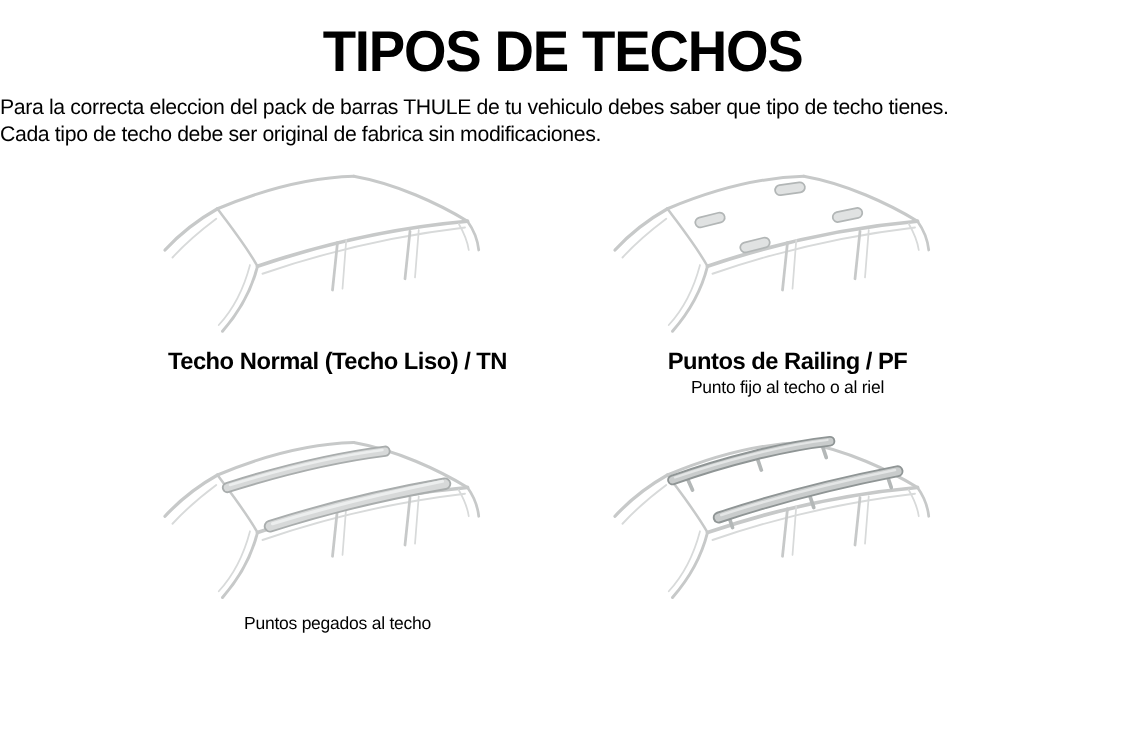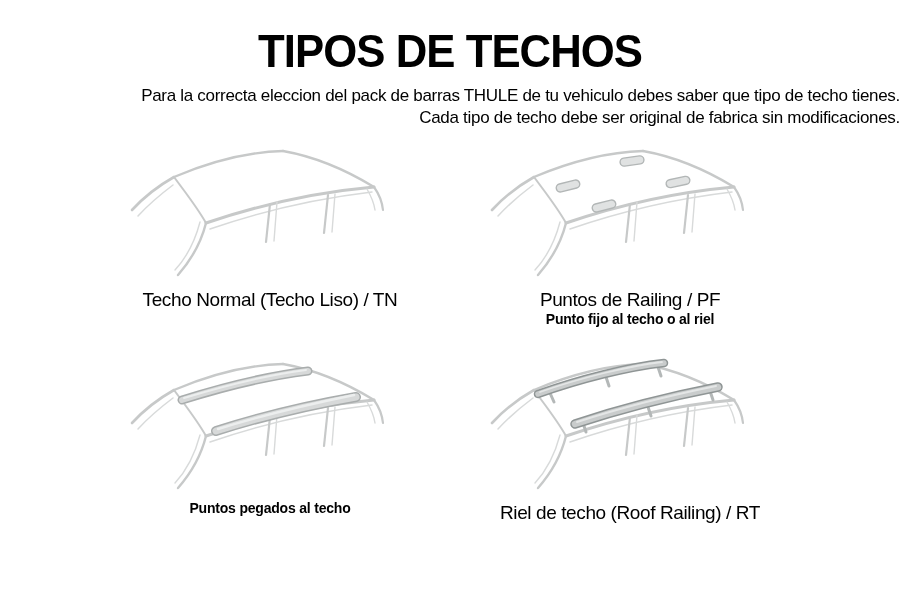--- a/index.html
+++ b/index.html
@@ -5,62 +5,62 @@
   html, body {
     margin: 0;
     padding: 0;
     background: #ffffff;
     width: 900px;
     height: 600px;
     overflow: hidden;
     font-family: "Liberation Sans", sans-serif;
     color: #000000;
   }
-  .page { width: 900px; height: 600px; padding-top: 27px; box-sizing: border-box; }
+  .page { width: 900px; height: 600px; padding-top: 17px; box-sizing: border-box; }
 
   h1.title {
     margin: 0;
     text-align: center;
     font-size: 46px;
     font-weight: 700;
     line-height: 1.05;
     letter-spacing: -1px;
   }
   h1.title .condense { display: inline-block; transform: scaleX(0.95); transform-origin: center; }
 
   .intro {
     margin-top: 10px;
-    text-align: right;
+    text-align: left;
     font-size: 17px;
     line-height: 1.3;
     letter-spacing: -0.3px;
     font-weight: 400;
   }
 
   .grid {
     margin-top: 13px;
     display: grid;
     grid-template-columns: 450px 450px;
     row-gap: 26px;
   }
   figure.cell { margin: 0; position: relative; text-align: center; }
   figure.cell.shift-right { left: 45px; }
   figure.cell.shift-left  { left: -45px; }
   .cell svg { display: block; margin: 0 auto; }
 
   figcaption .label {
     font-size: 19px;
-    font-weight: 400;
+    font-weight: 700;
     letter-spacing: -0.4px;
     line-height: 1.15;
     margin-top: 2px;
   }
   figcaption .sublabel {
     font-size: 14px;
-    font-weight: 700;
+    font-weight: 400;
     letter-spacing: -0.2px;
     line-height: 1.25;
     min-height: 17px;
   }
 </style>
 </head>
 <body>
 
 <div class="page">
 
@@ -194,18 +194,17 @@
           </g>
           <path d="M58,39 C100,24 148,12 184,8" stroke="#8f9595" stroke-width="8.5"></path>
           <path d="M58,39 C100,24 148,12 184,8" stroke="#c9cccc" stroke-width="5.5"></path>
           <path d="M60,37 C100,23 148,11 182,7" stroke="#e4e6e6" stroke-width="1.8"></path>
           <path d="M95,69 C140,54 192,41 238,32" stroke="#8f9595" stroke-width="9.5"></path>
           <path d="M95,69 C140,54 192,41 238,32" stroke="#c9cccc" stroke-width="6.5"></path>
           <path d="M97,67 C140,53 192,40 236,31" stroke="#e4e6e6" stroke-width="2"></path>
         </g>
       </svg>
       <figcaption>
-        <div class="label">Riel de techo (Roof Railing) / RT</div>
       </figcaption>
     </figure>
 
   </div>
 </div>
 
 </body></html>

